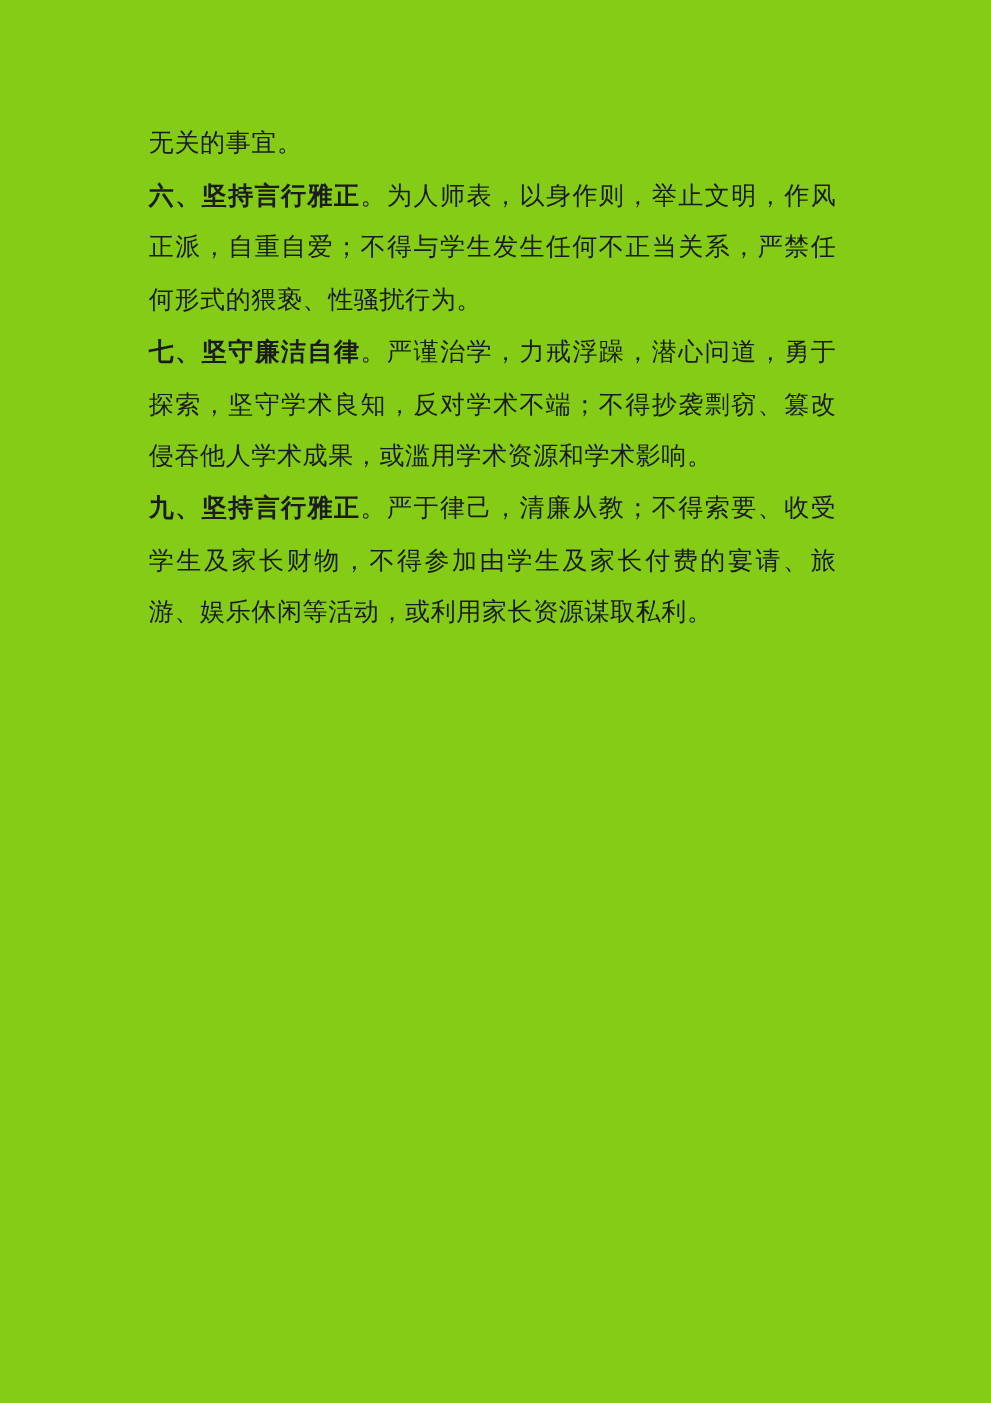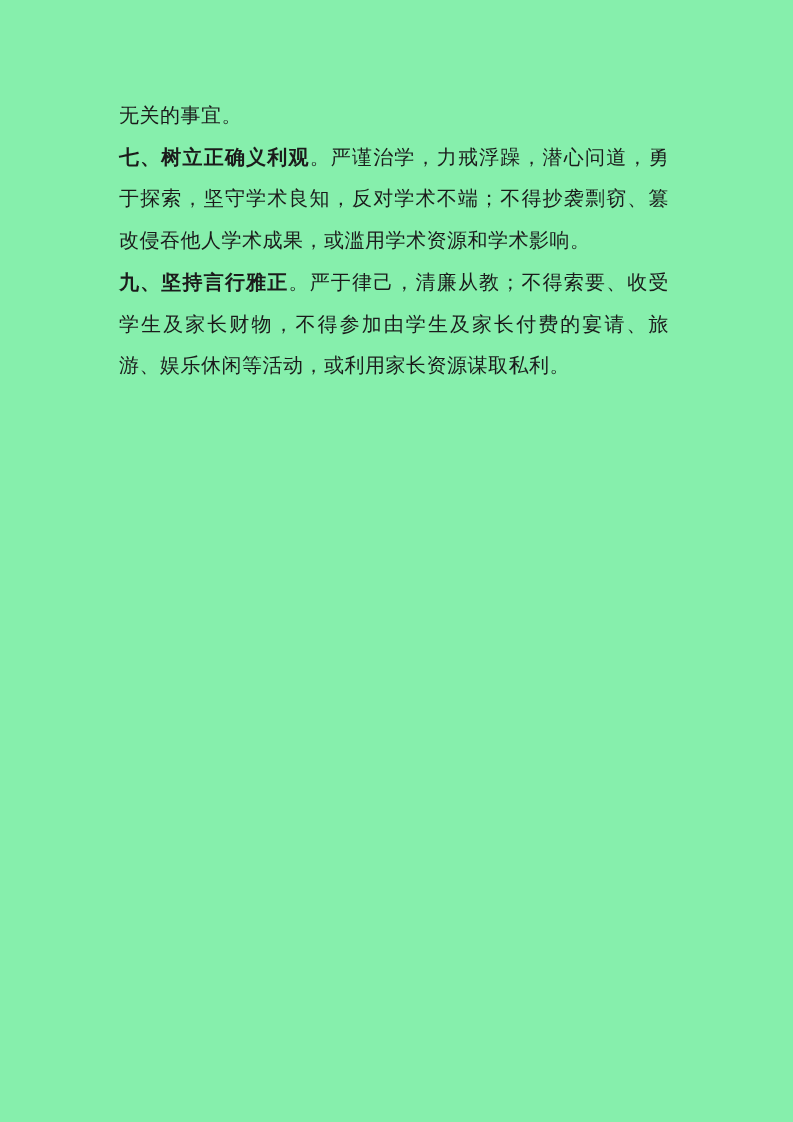--- a/index.html
+++ b/index.html
@@ -13,21 +13,21 @@
     position: relative;
     overflow: hidden;
     font-family: "Liberation Serif", "DejaVu Serif", serif;
   }
   .doc-page {
     position: absolute;
     left: 0;
     top: 0;
     width: 793px;
     height: 1122px;
-    background: #86efac;
+    background: #84cc16;
   }
   .text-block {
     position: absolute;
     left: 119px;
     top: 95px;
     width: 550px;
   }
   .para {
     margin: 0;
     padding: 0;
@@ -47,21 +47,22 @@
   }
 </style>
 </head>
 <body>
 
 <div class="doc-page">
   <div class="text-block">
 
     <p class="para"><span class="body-text">无关的事宜。</span></p>
 
+    <p class="para"><strong class="heading">六、坚持言行雅正</strong><span class="sep">。</span><span class="body-text">为人师表，以身作则，举止文明，作风正派，自重自爱；不得与学生发生任何不正当关系，严禁任何形式的猥亵、性骚扰行为。</span></p>
 
-    <p class="para"><strong class="heading">七、树立正确义利观</strong><span class="sep">。</span><span class="body-text">严谨治学，力戒浮躁，潜心问道，勇于探索，坚守学术良知，反对学术不端；不得抄袭剽窃、篡改侵吞他人学术成果，或滥用学术资源和学术影响。</span></p>
+    <p class="para"><strong class="heading">七、坚守廉洁自律</strong><span class="sep">。</span><span class="body-text">严谨治学，力戒浮躁，潜心问道，勇于探索，坚守学术良知，反对学术不端；不得抄袭剽窃、篡改侵吞他人学术成果，或滥用学术资源和学术影响。</span></p>
 
 
     <p class="para"><strong class="heading">九、坚持言行雅正</strong><span class="sep">。</span><span class="body-text">严于律己，清廉从教；不得索要、收受学生及家长财物，不得参加由学生及家长付费的宴请、旅游、娱乐休闲等活动，或利用家长资源谋取私利。</span></p>
 
 
   </div>
 </div>
 
 </body></html>

